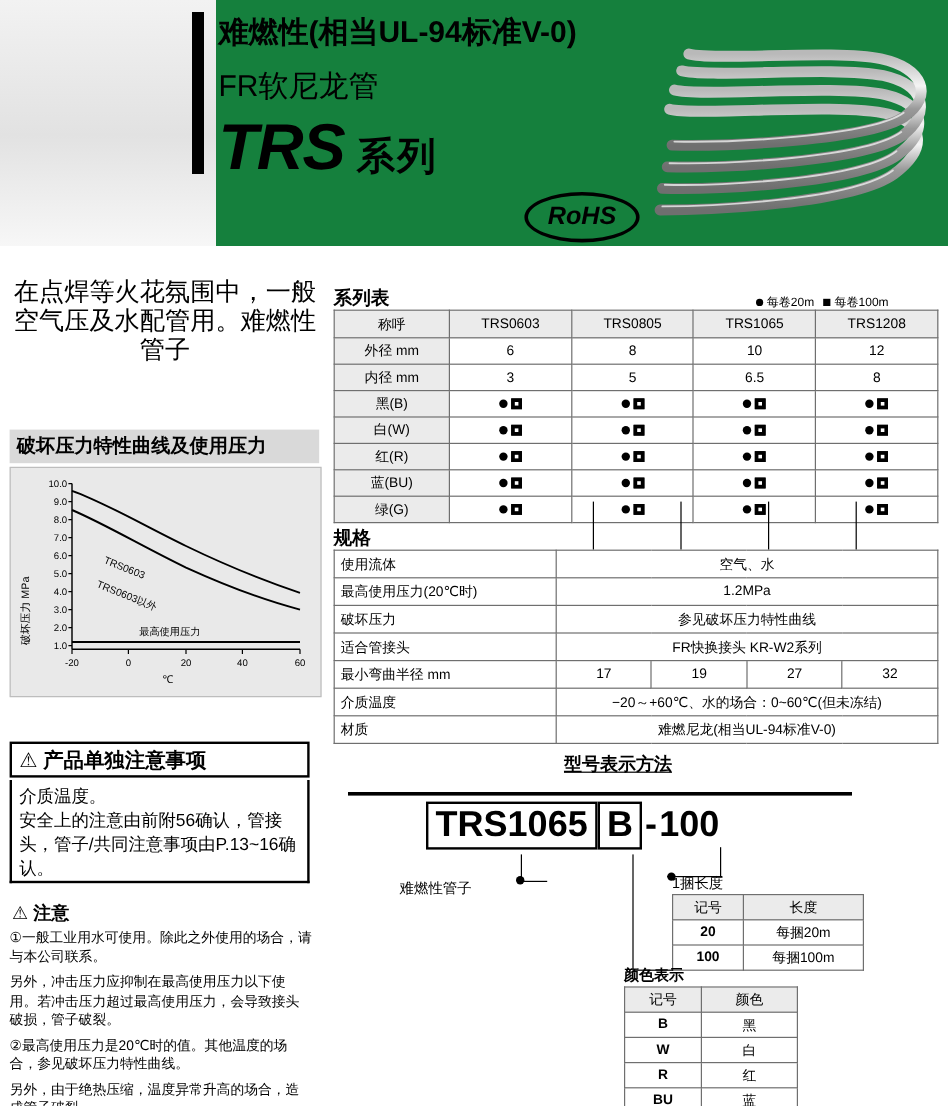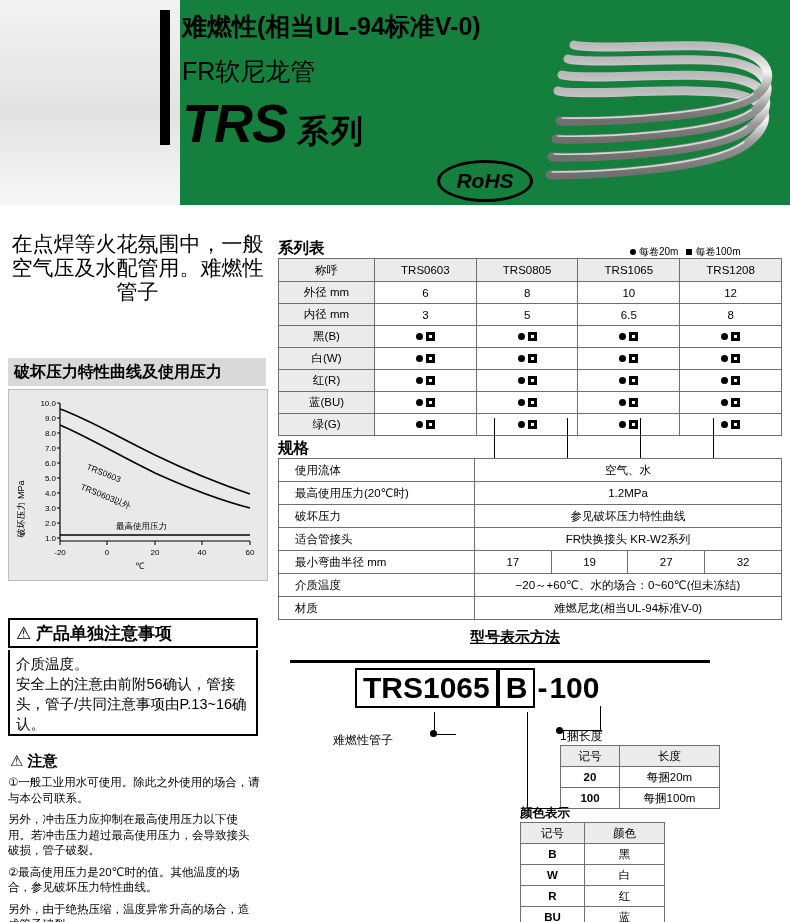--- a/index.html
+++ b/index.html
@@ -62,21 +62,21 @@
   #series-table td.lbl{background:#ebebeb;text-align:center;}
   #series-table .cellwrap{display:flex;align-items:center;justify-content:center;gap:3px;height:13px;}
   .mk-dot{width:7px;height:7px;border-radius:50%;background:#000;}
   .mk-sq{width:9px;height:9px;background:#000;border:2px solid #000;box-sizing:border-box;position:relative;}
   .mk-sq:after{content:"";position:absolute;left:1px;top:1px;width:3px;height:3px;background:#fff;}
 
   #spec-title{left:278px;top:438px;font-size:15.5px;font-weight:bold;}
   #spec-table{left:278px;top:458px;width:504px;}
   #spec-table table{width:504px;}
   #spec-table td{height:18px;}
-  #spec-table td.k{text-align:left;width:175px;padding-left:16px;}
+  #spec-table td.k{text-align:left;width:175px;padding-left:5px;}
 
   
   #model-title{left:470px;top:628px;font-size:15px;font-weight:bold;text-decoration:underline;}
   #model-line{left:290px;top:660px;width:420px;height:3px;background:#000;}
   #model-code{left:355px;top:668px;display:flex;align-items:center;}
   #model-code .seg{border:2px solid #000;font-size:30px;font-weight:bold;padding:1px 6px;line-height:34px;background:#fff;}
   #model-code .dash{font-size:30px;font-weight:bold;margin:0 2px;}
 
   #leadlabel{left:333px;top:732px;font-size:12px;}
   #len-label{left:560px;top:728px;font-size:12px;}

